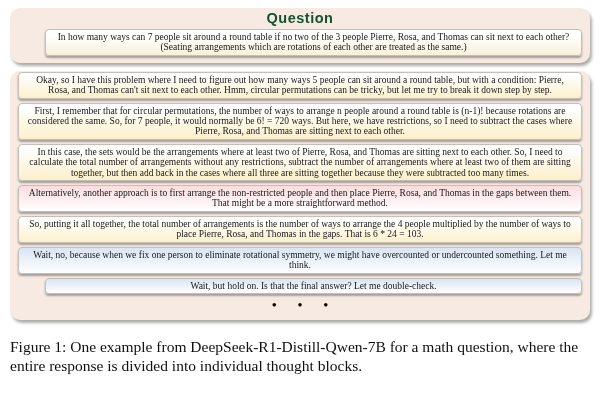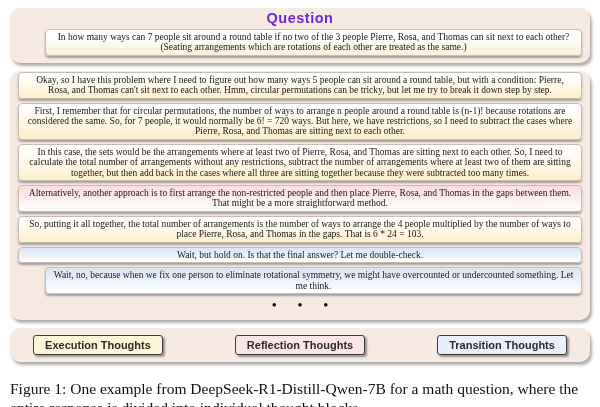--- a/index.html
+++ b/index.html
@@ -25,21 +25,21 @@
     box-shadow: 2px 3px 3px rgba(110,105,100,0.55);
     padding: 1px 8px 7px 8px;
     margin-bottom: 8px;
   }
   .panel-title {
     text-align: center;
     font-family: "Liberation Sans", sans-serif;
     font-weight: bold;
     font-size: 14.5px;
     letter-spacing: 0.5px;
-    color: #6d28d9;
+    color: #14532d;
     padding: 1px 0 3px 0;
   }
   .block {
     box-sizing: border-box;
     border: 1px solid #c6beb5;
     border-radius: 4px;
     box-shadow: 0 2px 2px rgba(125,118,110,0.65);
     padding: 2px 6px;
     margin-bottom: 4px;
     font-size: 9.5px;
@@ -108,27 +108,22 @@
     <div class="block question-block">In how many ways can 7 people sit around a round table if no two of the 3 people Pierre, Rosa, and Thomas can sit next to each other? (Seating arrangements which are rotations of each other are treated as the same.)</div>
   </div>
 
   <div class="panel">
     <div id="blocks-container">
         <div class="block execution">Okay, so I have this problem where I need to figure out how many ways 5 people can sit around a round table, but with a condition: Pierre, Rosa, and Thomas can't sit next to each other. Hmm, circular permutations can be tricky, but let me try to break it down step by step.</div>
         <div class="block execution">First, I remember that for circular permutations, the number of ways to arrange n people around a round table is (n-1)! because rotations are considered the same. So, for 7 people, it would normally be 6! = 720 ways. But here, we have restrictions, so I need to subtract the cases where Pierre, Rosa, and Thomas are sitting next to each other.</div>
         <div class="block execution">In this case, the sets would be the arrangements where at least two of Pierre, Rosa, and Thomas are sitting next to each other. So, I need to calculate the total number of arrangements without any restrictions, subtract the number of arrangements where at least two of them are sitting together, but then add back in the cases where all three are sitting together because they were subtracted too many times.</div>
         <div class="block reflection">Alternatively, another approach is to first arrange the non-restricted people and then place Pierre, Rosa, and Thomas in the gaps between them. That might be a more straightforward method.</div>
         <div class="block execution">So, putting it all together, the total number of arrangements is the number of ways to arrange the 4 people multiplied by the number of ways to place Pierre, Rosa, and Thomas in the gaps. That is 6 * 24 = 103.</div>
+        <div class="block transition">Wait, no, because when we fix one person to eliminate rotational symmetry, we might have overcounted or undercounted something. Let me think.</div>
         <div class="block transition">Wait, but hold on. Is that the final answer? Let me double-check.</div>
-        <div class="block transition">Wait, no, because when we fix one person to eliminate rotational symmetry, we might have overcounted or undercounted something. Let me think.</div>
       </div>
     <div class="ellipsis">• • •</div>
   </div>
 
-  <div class="panel legend-panel" id="legend-container">
-      <div class="legend-btn execution">Execution Thoughts</div>
-      <div class="legend-btn reflection">Reflection Thoughts</div>
-      <div class="legend-btn transition">Transition Thoughts</div>
-    </div>
 
   <div class="caption">Figure 1: One example from DeepSeek-R1-Distill-Qwen-7B for a math question, where the entire response is divided into individual thought blocks.</div>
 
 </div>
 
 </body></html>

